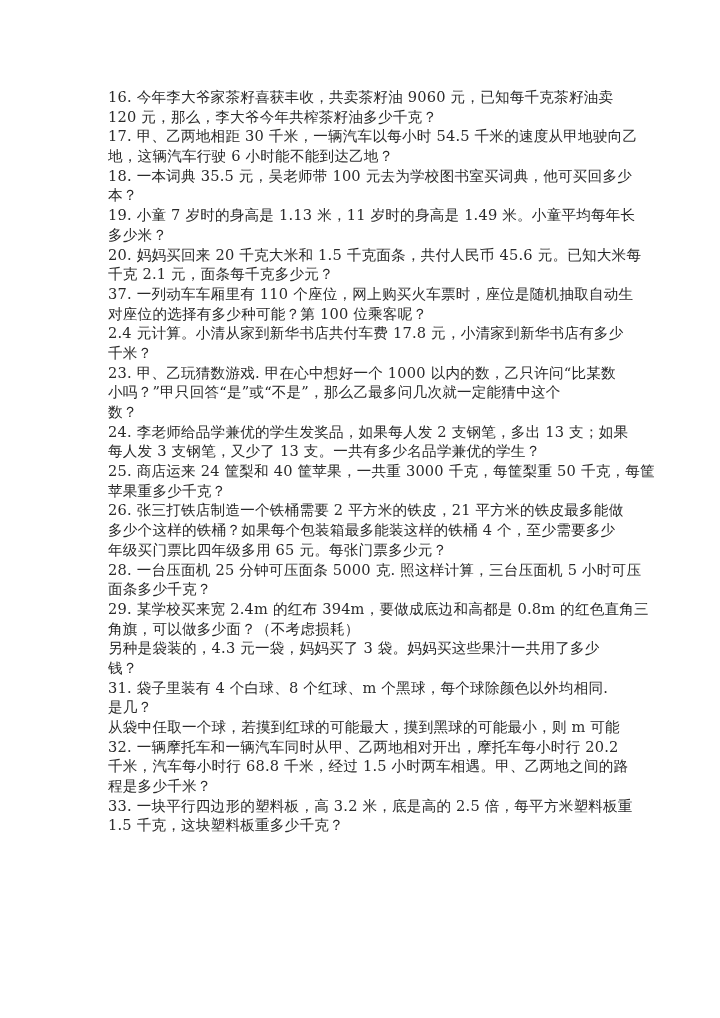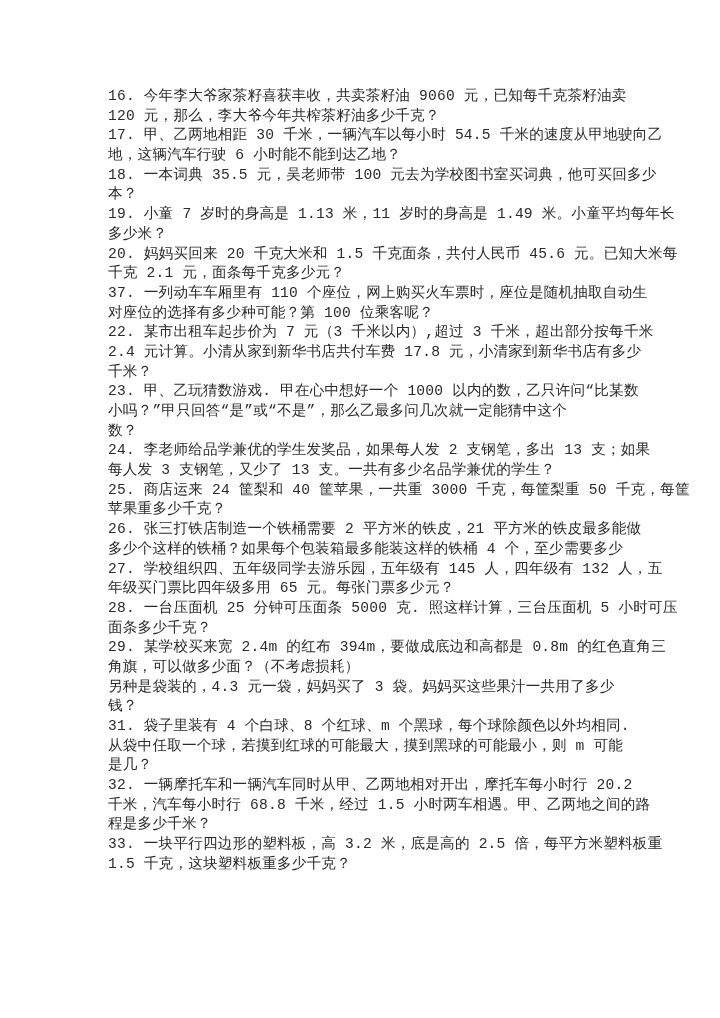--- a/index.html
+++ b/index.html
@@ -3,21 +3,21 @@
 <meta charset="utf-8">
 <style>
   html, body { margin: 0; padding: 0; background: #ffffff; }
   body { width: 720px; height: 1018px; position: relative; overflow: hidden; }
   .page {
     position: absolute; left: 108px; top: 87px; width: 505px;
     font-family: "DejaVu Serif", "Liberation Serif", serif;
     font-size: 14.6px; line-height: 19.7px; color: #2a2a2a;
     letter-spacing: 0.2px;
   }
-  .line { white-space: nowrap; height: 19.7px; font-family: Liberation Mono, monospace; }
+  .line { white-space: nowrap; height: 19.7px; }
 </style>
 </head>
 <body>
 
 <div class="page" id="page">
     <div>
       <div class="line">16. 今年李大爷家茶籽喜获丰收，共卖茶籽油 9060 元，已知每千克茶籽油卖</div>
       <div class="line">120 元，那么，李大爷今年共榨茶籽油多少千克？</div>
     </div>
     <div>
@@ -34,21 +34,20 @@
     </div>
     <div>
       <div class="line">20. 妈妈买回来 20 千克大米和 1.5 千克面条，共付人民币 45.6 元。已知大米每</div>
       <div class="line">千克 2.1 元，面条每千克多少元？</div>
     </div>
     <div>
       <div class="line">37. 一列动车车厢里有 110 个座位，网上购买火车票时，座位是随机抽取自动生</div>
       <div class="line">对座位的选择有多少种可能？第 100 位乘客呢？</div>
     </div>
     <div>
-      <div class="line">22. 某市出租车起步价为 7 元（3 千米以内）,超过 3 千米，超出部分按每千米</div>
       <div class="line">2.4 元计算。小清从家到新华书店共付车费 17.8 元，小清家到新华书店有多少</div>
       <div class="line">千米？</div>
     </div>
     <div>
       <div class="line">23. 甲、乙玩猜数游戏. 甲在心中想好一个 1000 以内的数，乙只许问“比某数</div>
       <div class="line">小吗？”甲只回答“是”或“不是”，那么乙最多问几次就一定能猜中这个</div>
       <div class="line">数？</div>
     </div>
     <div>
       <div class="line">24. 李老师给品学兼优的学生发奖品，如果每人发 2 支钢笔，多出 13 支；如果</div>
@@ -56,39 +55,38 @@
     </div>
     <div>
       <div class="line">25. 商店运来 24 筐梨和 40 筐苹果，一共重 3000 千克，每筐梨重 50 千克，每筐</div>
       <div class="line">苹果重多少千克？</div>
     </div>
     <div>
       <div class="line">26. 张三打铁店制造一个铁桶需要 2 平方米的铁皮，21 平方米的铁皮最多能做</div>
       <div class="line">多少个这样的铁桶？如果每个包装箱最多能装这样的铁桶 4 个，至少需要多少</div>
     </div>
     <div>
-      <div class="line">27. 学校组织四、五年级同学去游乐园，五年级有 145 人，四年级有 132 人，五</div>
       <div class="line">年级买门票比四年级多用 65 元。每张门票多少元？</div>
     </div>
     <div>
       <div class="line">28. 一台压面机 25 分钟可压面条 5000 克. 照这样计算，三台压面机 5 小时可压</div>
       <div class="line">面条多少千克？</div>
     </div>
     <div>
       <div class="line">29. 某学校买来宽 2.4m 的红布 394m，要做成底边和高都是 0.8m 的红色直角三</div>
       <div class="line">角旗，可以做多少面？（不考虑损耗）</div>
     </div>
     <div>
       <div class="line">另种是袋装的，4.3 元一袋，妈妈买了 3 袋。妈妈买这些果汁一共用了多少</div>
       <div class="line">钱？</div>
     </div>
     <div>
       <div class="line">31. 袋子里装有 4 个白球、8 个红球、m 个黑球，每个球除颜色以外均相同.</div>
+      <div class="line">是几？</div>
       <div class="line">从袋中任取一个球，若摸到红球的可能最大，摸到黑球的可能最小，则 m 可能</div>
-      <div class="line">是几？</div>
     </div>
     <div>
       <div class="line">32. 一辆摩托车和一辆汽车同时从甲、乙两地相对开出，摩托车每小时行 20.2</div>
       <div class="line">千米，汽车每小时行 68.8 千米，经过 1.5 小时两车相遇。甲、乙两地之间的路</div>
       <div class="line">程是多少千米？</div>
     </div>
     <div>
       <div class="line">33. 一块平行四边形的塑料板，高 3.2 米，底是高的 2.5 倍，每平方米塑料板重</div>
       <div class="line">1.5 千克，这块塑料板重多少千克？</div>
     </div>

